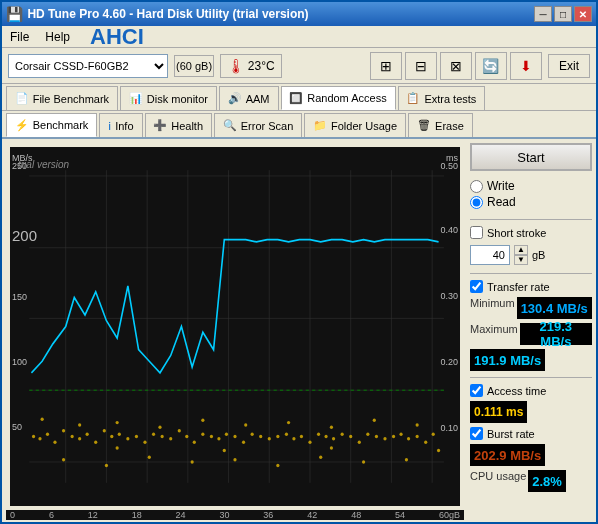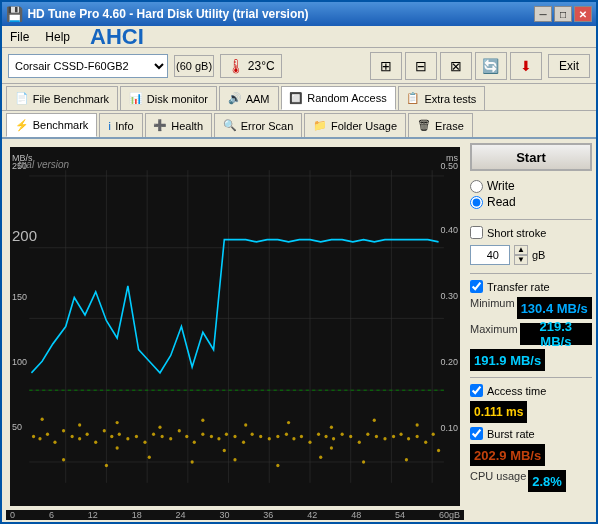--- a/index.html
+++ b/index.html
@@ -32,31 +32,31 @@
     .tabs-row2 { display: flex; background: #ece9d8; border-bottom: 2px solid #7f9db9; padding: 2px 4px 0; gap: 2px; }
     .tab { height: 24px; padding: 0 8px; border: 1px solid #aaa; border-bottom: none; background: #ece9d8; display: flex; align-items: center; gap: 4px; cursor: pointer; font-size: 11px; white-space: nowrap; }
     .tab.active { background: white; border-bottom: 1px solid white; z-index: 1; }
     
     .main-content { display: flex; flex: 1; overflow: hidden; }
     
     .chart-area { flex: 1; background: #111; position: relative; margin: 4px; overflow: hidden; }
     .trial-text { position: absolute; top: 12px; left: 8px; color: #888; font-size: 10px; font-style: italic; }
     
     .right-panel { width: 130px; padding: 4px; display: flex; flex-direction: column; gap: 4px; background: #ece9d8; }
-    .start-btn { width: 100%; height: 28px; background: linear-gradient(to bottom, #f0f0f0, #d4d0c8); border: 2px solid #aaa; cursor: pointer; font-size: 13px; font-weight: bold; display: flex; align-items: center; justify-content: center; }
+    .start-btn { width: 100%; height: 28px; background: linear-gradient(to bottom, #f0f0f0, #d4d0c8); border: 2px solid #aaa; cursor: pointer; font-size: 13px; font-weight: normal; display: flex; align-items: center; justify-content: center; }
     
     .radio-group { display: flex; flex-direction: column; gap: 2px; padding: 4px 0; }
     .radio-item { display: flex; align-items: center; gap: 4px; font-size: 12px; }
     .radio-item input { margin: 0; }
     
     .checkbox-row { display: flex; align-items: center; gap: 4px; font-size: 11px; }
     .checkbox-row input { margin: 0; }
     
     .spinbox-row { display: flex; align-items: center; gap: 4px; margin: 2px 0; }
-    .spinbox { width: 40px; height: 20px; border: 1px solid #7f9db9; text-align: right; font-size: 11px; padding: 0 10px; }
+    .spinbox { width: 40px; height: 20px; border: 1px solid #7f9db9; text-align: right; font-size: 11px; padding: 0 4px; }
     .spin-btns { display: flex; flex-direction: column; }
     .spin-btn { width: 14px; height: 10px; border: 1px solid #aaa; background: #ece9d8; display: flex; align-items: center; justify-content: center; font-size: 8px; cursor: pointer; line-height: 1; }
     .gb-label { font-size: 11px; }
     
     .stat-section { display: flex; flex-direction: row; gap: 2px; }
     .stat-label { font-size: 11px; color: #333; }
     .stat-value { background: #000; color: #00aaff; font-size: 13px; font-weight: bold; text-align: center; padding: 2px 4px; height: 22px; display: flex; align-items: center; justify-content: center; }
     
     .divider { height: 1px; background: #aaa; margin: 2px 0; }
     

